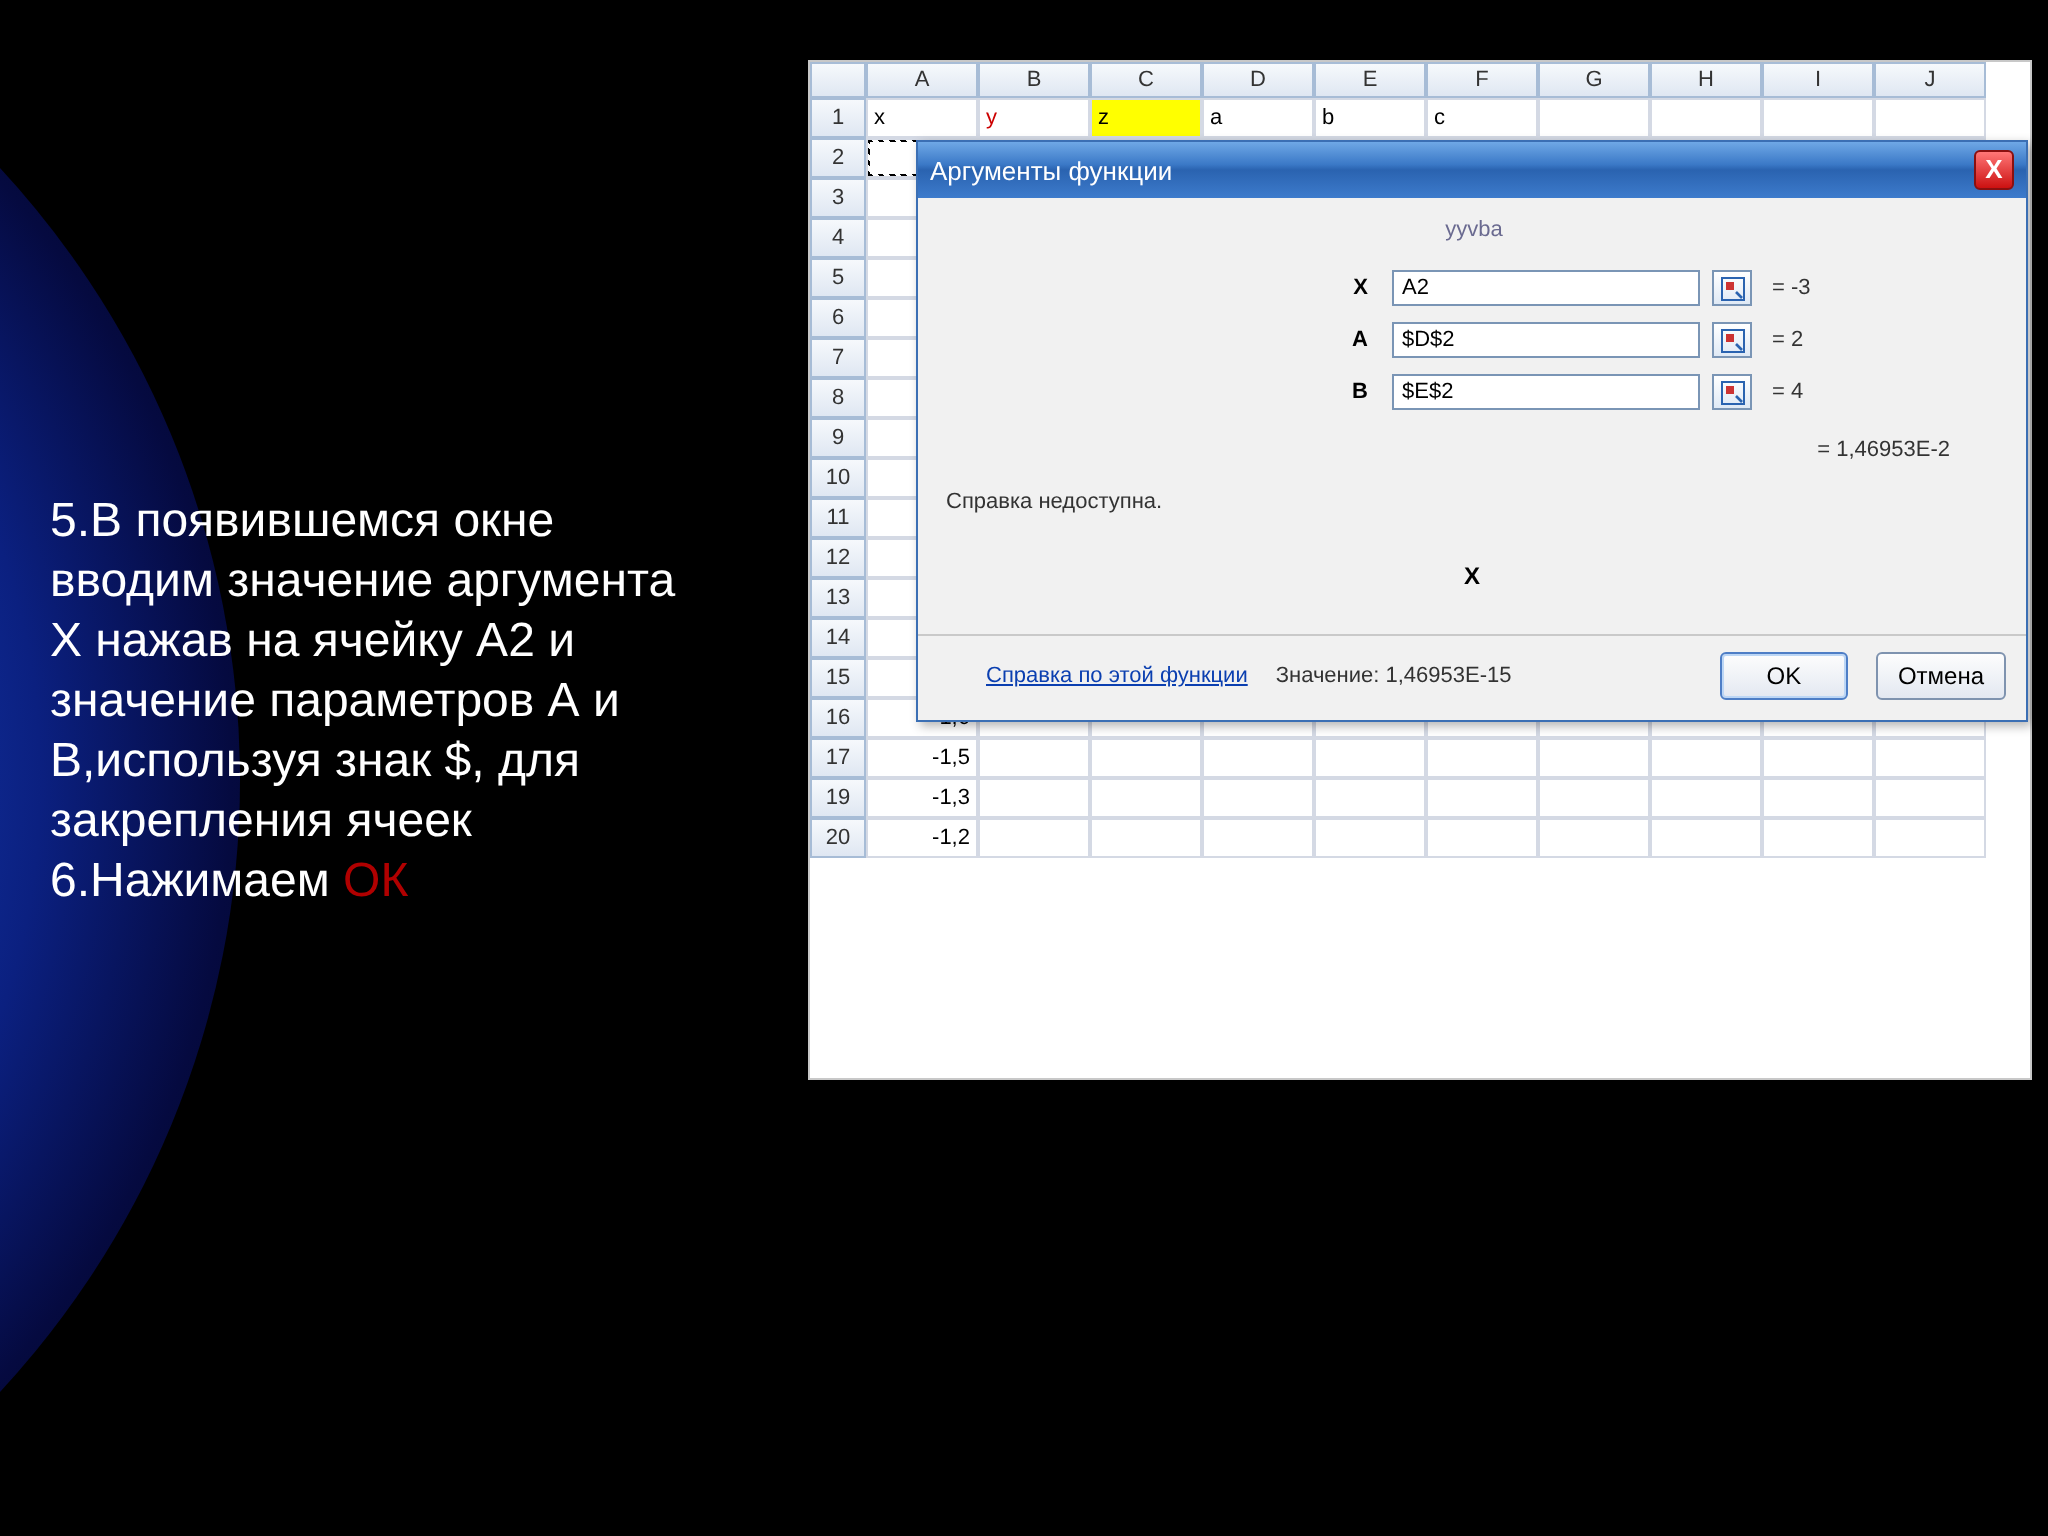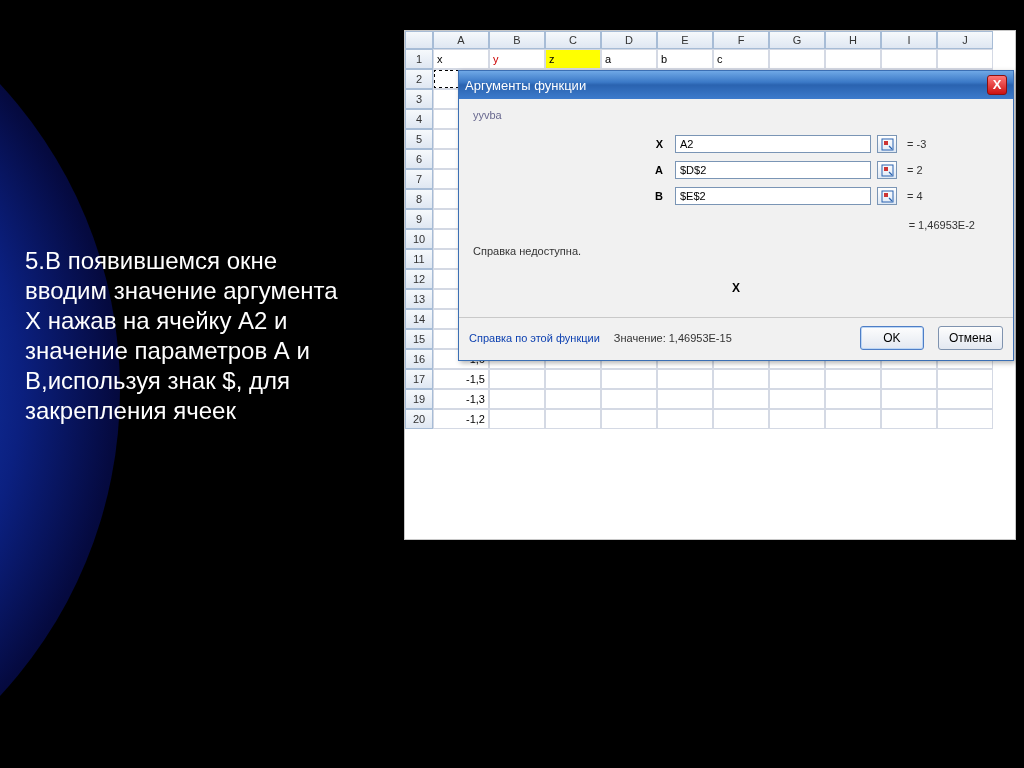--- a/index.html
+++ b/index.html
@@ -119,25 +119,25 @@
     border-radius: 3px;
     color: #fff; text-align: center;
     line-height: 18px; font-weight: bold;
     font-size: 13px;
     cursor: pointer;
   }
   .dlgbody {
     background: #f1f1f1;
     padding: 6px 12px 0 12px;
   }
-  .fnname { color: #6a6a90; padding: 4px 0 10px 2px; }
+  .fnname { color: #6a6a90; padding: 4px 0 10px 2px; text-align: center; }
   .argrow { display: flex; align-items: center; justify-content: center; height: 26px; gap: 6px; }
   .arglbl { width: 180px; text-align: right; font-weight: bold; padding-right: 6px; }
   .argfield {
-    width: 196px; height: 18px;
+    width: 154px; height: 18px;
     border: 1px solid #7a95b5;
     background: #fff;
     font-size: 11px;
     padding: 0 4px;
   }
   .collapse {
     width: 20px; height: 18px;
     border: 1px solid #7a95b5;
     background: linear-gradient(#fff,#dfe9f5);
     display: flex; align-items: center; justify-content: center;
@@ -151,21 +151,21 @@
     color: #333;
   }
   .helpna { padding: 10px 0 18px 2px; color: #333; }
   .bigX { text-align: center; padding: 6px 0 22px 0; font-weight: bold; font-size: 12px; }
   .dlgfoot {
     border-top: 1px solid #c9c9c9;
     padding: 8px 10px 10px 10px;
     display: flex; align-items: center; gap: 14px;
     background: #f1f1f1;
   }
-  .helplink { color: #0b3fb0; cursor: pointer; }
+  .helplink { color: #0b3fb0; text-decoration: underline; cursor: pointer; margin-left: 24px; }
   .footresult { color: #333; }
   .spacer { flex: 1; }
   .btn {
     min-width: 64px; height: 24px;
     padding: 0 10px;
     border: 1px solid #7f93af;
     border-radius: 3px;
     background: linear-gradient(#fdfdfd,#e3e8f1);
     font-size: 12px;
     cursor: pointer;
@@ -173,20 +173,23 @@
   .btn.primary { border: 1px solid #4e7ec6; box-shadow: 0 0 0 1px #bcd6f5 inset; }
 </style>
 </head>
 <body>
 
 <div class="slide">
   <div class="arc"></div>
 
   <div class="caption">
     <div>5.В появившемся окне вводим значение аргумента X нажав на ячейку А2 и значение параметров А и В,используя знак $, для закрепления ячеек</div>
+    <div>
+      <span>6.Нажимаем </span><span class="ok">ОК</span>
+    </div>
   </div>
 
   <div class="panel">
     <div class="colheadrow">
       <div class="corner"></div>
       <div class="colhead">A</div>
       <div class="colhead">B</div>
       <div class="colhead">C</div>
       <div class="colhead">D</div>
       <div class="colhead">E</div>

